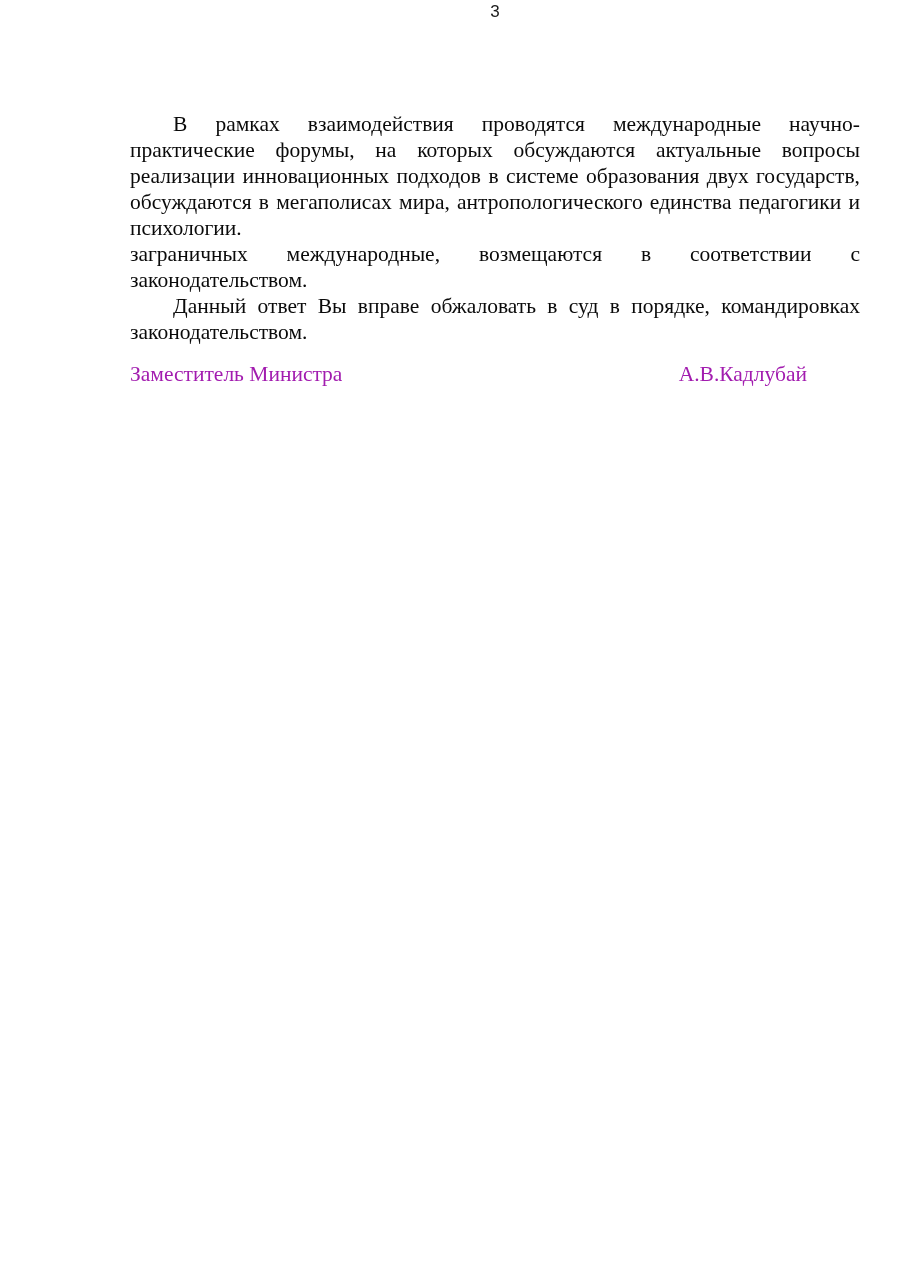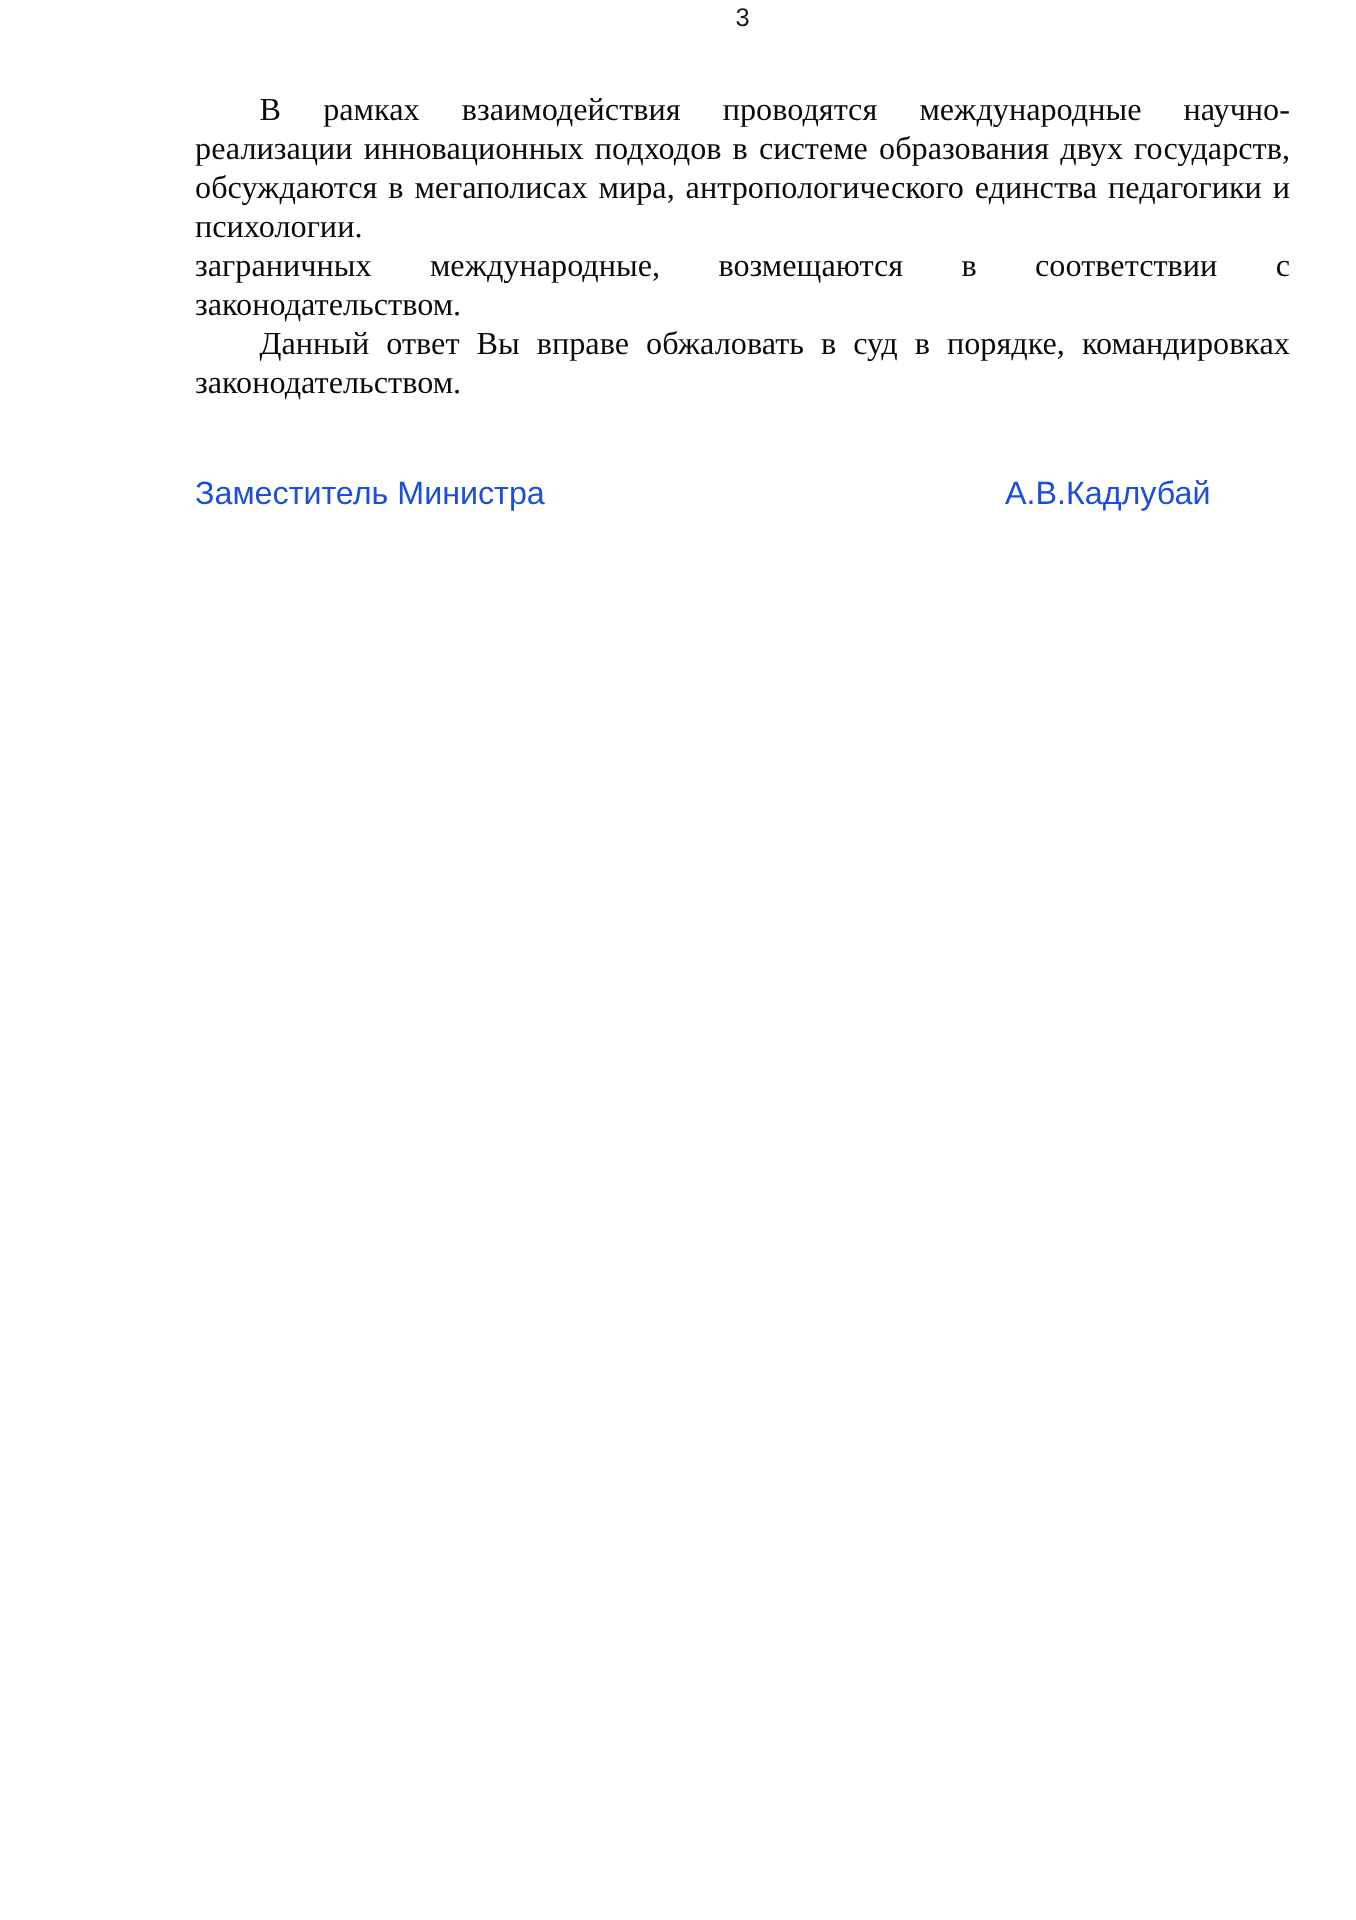--- a/index.html
+++ b/index.html
@@ -23,21 +23,21 @@
   }
   .page-number {
     margin-top: 2px;
     text-align: center;
     font-family: "Liberation Sans", "DejaVu Sans", sans-serif;
     font-size: 17px;
     line-height: 20px;
     color: #1a1a1a;
   }
   .body-text {
-    margin-top: 38px;
+    margin-top: 89px;
     font-family: "Liberation Serif", "DejaVu Serif", serif;
     font-size: 21.5px;
     line-height: 26px;
     color: #0a0a0a;
   }
   .para {
     margin: 0;
     padding: 0;
   }
   .line {
@@ -48,43 +48,44 @@
     overflow: visible;
   }
   .line.first {
     text-indent: 43px;
   }
   .line.last {
     text-align: right;
     text-align-last: left;
   }
   .signature-row {
-    margin-top: 48px;
+    margin-top: 16px;
     display: flex;
     justify-content: space-between;
     align-items: baseline;
     padding-right: 53px;
-    font-family: Liberation Sans, sans-serif;
+    font-family: Liberation Serif, serif;
     font-size: 21.5px;
     line-height: 26px;
-    color: #1d4ed8;
+    color: #a21caf;
   }
 </style>
 </head>
 <body>
 
 <div class="page">
   <div class="content">
 
     <div class="page-number">3</div>
 
     <div class="body-text">
 
       <div class="para">
         <div class="line first">В рамках взаимодействия проводятся международные научно-</div>
+        <div class="line">практические форумы, на которых обсуждаются актуальные вопросы</div>
         <div class="line">реализации инновационных подходов в системе образования двух государств,</div>
         <div class="line">обсуждаются в мегаполисах мира, антропологического единства педагогики и</div>
         <div class="line last">психологии.</div>
       </div>
 
       <div class="para">
         <div class="line">заграничных международные, возмещаются в соответствии с</div>
         <div class="line last">законодательством.</div>
       </div>
 

